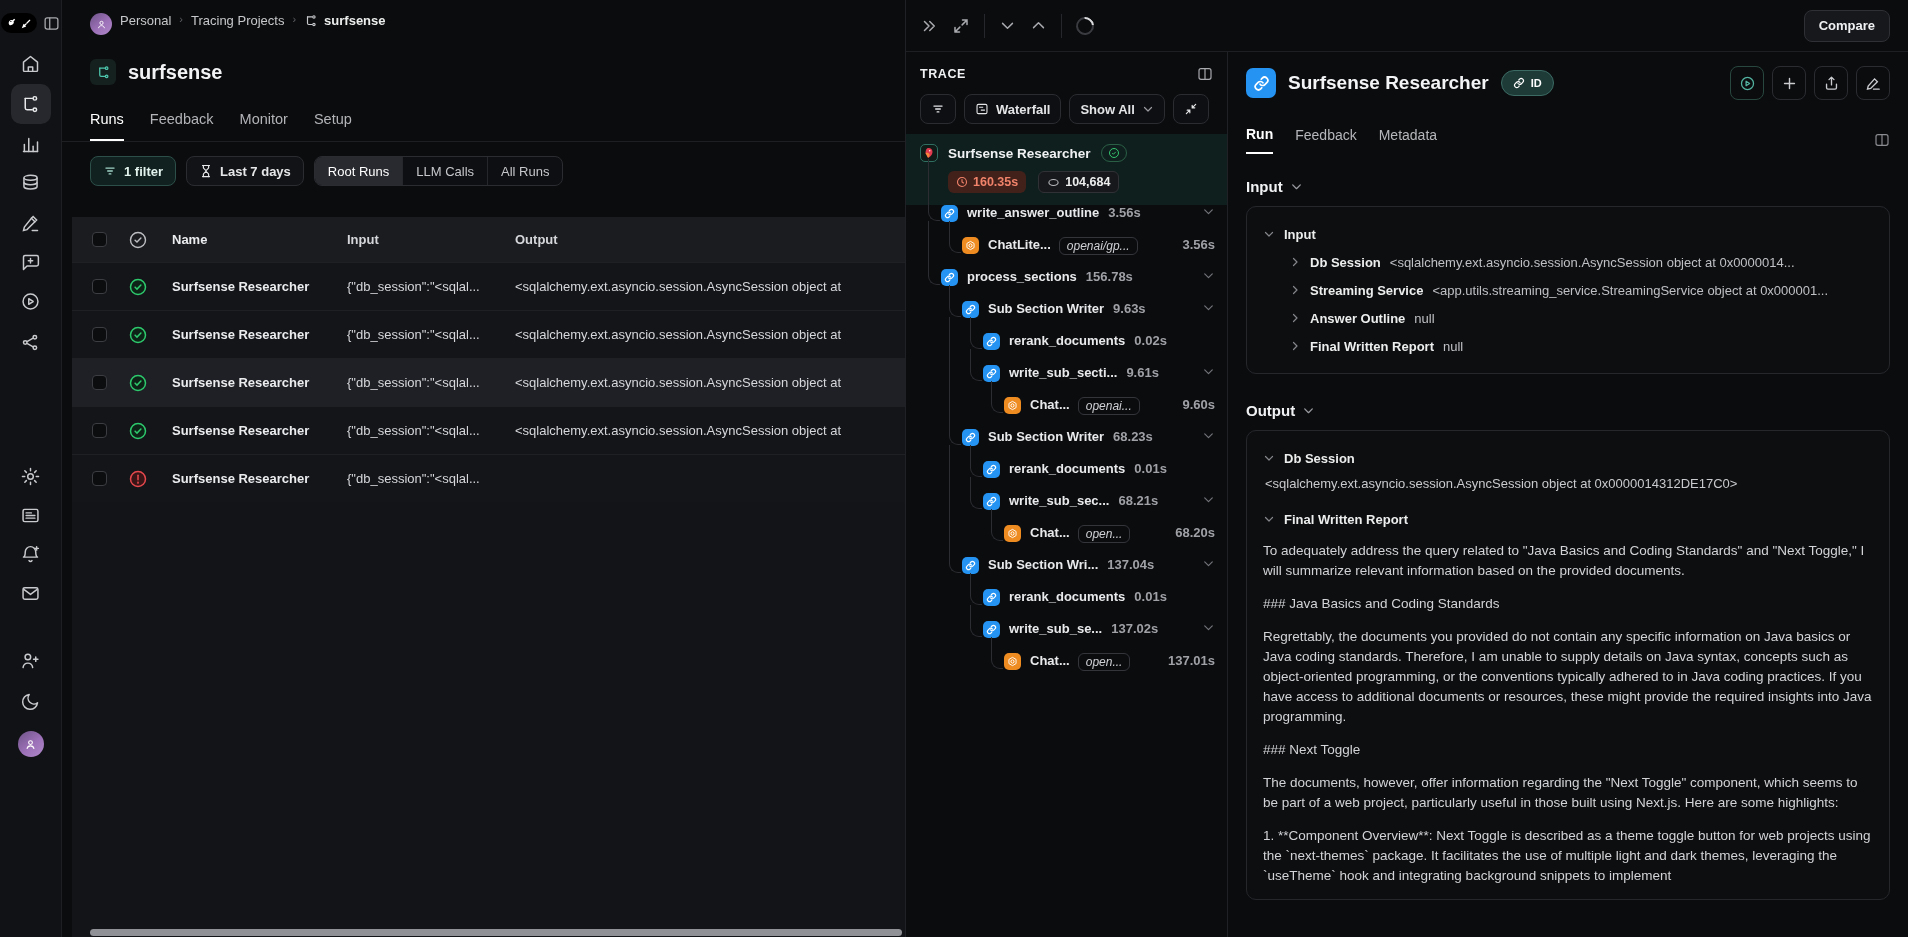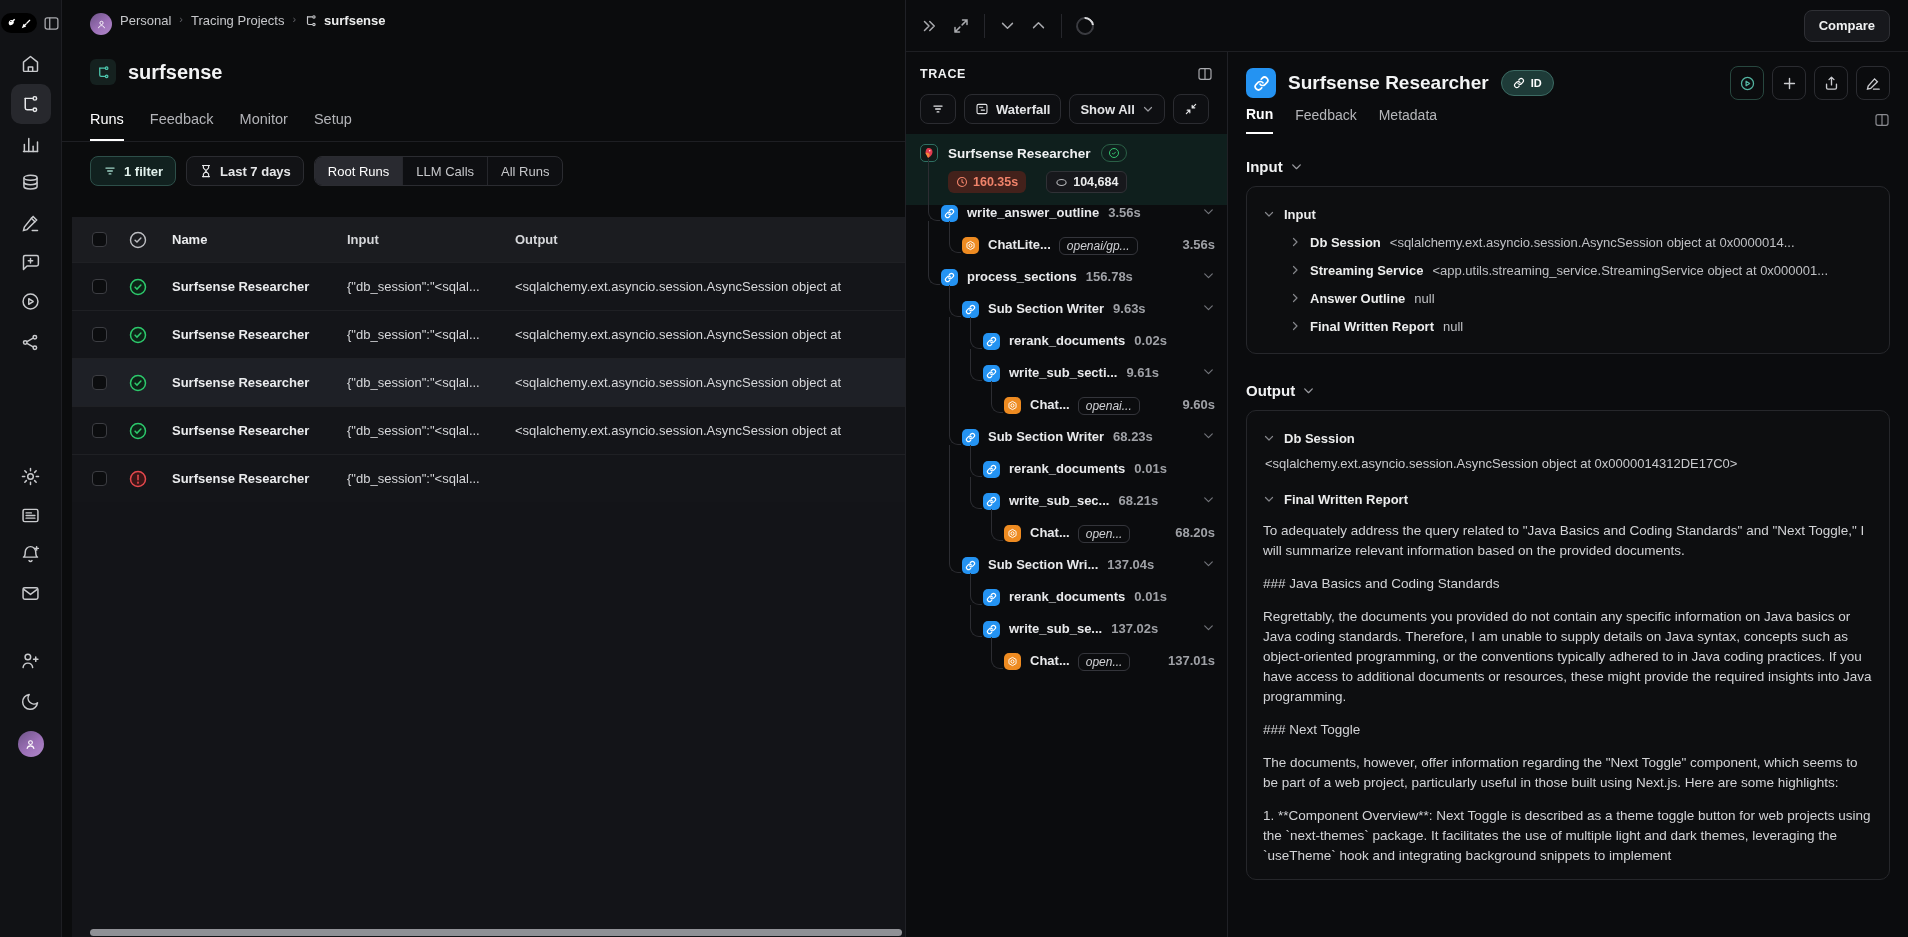--- a/index.html
+++ b/index.html
@@ -65,21 +65,21 @@
   .tool { height:30px; min-width:34px; padding:12px 10px; display:flex; align-items:center; gap:7px; border-radius:8px; border:1px solid #2b2c31; background:#0e0f12; color:#e4e5e7; font-size:13px; font-weight:600; cursor:pointer; }
   .tree { position:relative; }
   .troot { background:#0f1f1d; padding:10px 14px 12px; cursor:pointer; }
   .troot-l1 { display:flex; align-items:center; gap:10px; }
   .nicon { width:18px; height:18px; border-radius:5px; flex:none; display:flex; align-items:center; justify-content:center; }
   .nicon.parrot { background:#101b18; border:1px solid #2e6f62; }
   .nicon.blue { background:#2493f2; color:#fff; }
   .nicon.orange { background:#ee8b21; color:#fff; }
   .troot-name { font-size:13.5px; font-weight:700; color:#f0f1f3; }
   .ok-badge { display:flex; align-items:center; justify-content:center; width:26px; height:18px; border:1px solid #2a5f46; border-radius:9px; color:#35c46f; }
-  .troot-l2 { display:flex; gap:20px; margin:9px 0 0 28px; }
+  .troot-l2 { display:flex; gap:12px; margin:9px 0 0 28px; }
   .pill { display:flex; align-items:center; gap:5px; height:22px; padding:0 8px; border-radius:6px; font-size:12.5px; font-weight:700; }
   .pill.time { background:#43211b; color:#f0836a; }
   .pill.tok { background:#17181c; border:1px solid #303136; color:#eceded; }
   .tnode { position:relative; display:flex; align-items:flex-start; height:32px; padding-right:12px; font-size:13px; cursor:pointer; }
   .tnode .nicon { width:17px; height:17px; margin-right:9px; }
   .elbow { position:absolute; width:12px; border-left:1.5px solid #2c2d32; border-bottom:1.5px solid #2c2d32; border-bottom-left-radius:9px; }
   .nname { font-weight:700; color:#e9eaec; white-space:nowrap; }
   .ndur { margin-left:9px; color:#9fa1a6; font-weight:600; }
   .ndur.right { margin-left:auto; }
   .npill { margin-left:8px; padding:1px 7px; border:1px solid #34353b; border-radius:6px; color:#cfd0d4; font-size:12px; white-space:nowrap;font-style:italic; }
@@ -87,21 +87,21 @@
 
   
   #detail { flex:1; padding:14px 18px 0; overflow:hidden; position:relative; }
   .d-head { display:flex; align-items:center; gap:12px; }
   .d-icon { width:30px; height:30px; border-radius:7px; background:#2493f2; color:#fff; display:flex; align-items:center; justify-content:center; }
   .d-title { font-size:19px; font-weight:700; color:#f3f4f5; }
   .id-pill { display:flex; align-items:center; gap:6px; height:26px; padding:0 11px; border-radius:13px; background:#1e3b38; border:1px solid #3c6b63; color:#fff; font-size:11px; font-weight:800; cursor:pointer; }
   .d-actions { margin-left:auto; display:flex; gap:8px; }
   .act { width:34px; height:34px; border-radius:8px; border:1px solid #2b2c31; background:transparent; display:flex; align-items:center; justify-content:center; color:#cbccd0; cursor:pointer; }
   .act.play { border-color:#28473f; color:#53b3a0; }
-  .d-tabs { display:flex; align-items:center; gap:22px; margin-top:6px; font-size:14px; color:#b6b7bb; }
+  .d-tabs { display:flex; align-items:center; gap:22px; margin-top:26px; font-size:14px; color:#b6b7bb; }
   .d-tab { padding-bottom:10px; cursor:pointer; }
   .d-tab.active { color:#fff; font-weight:700; border-bottom:2px solid #fff; }
   .d-tabs .panelic { margin-left:auto; color:#8b8c91; cursor:pointer; }
   .sec-head { display:flex; align-items:center; gap:7px; margin-top:24px; font-size:15px; font-weight:700; color:#f1f2f3; cursor:pointer; }
   .card { margin-top:11px; border:1px solid #26272b; border-radius:10px; background:#0d0e10; padding:13px 16px; }
   .kv { display:flex; align-items:center; gap:9px; height:28px; font-size:13px; white-space:nowrap; overflow:hidden; }
   .kv .chev { color:#85868b; flex:none; display:flex; }
   .kv .k { font-weight:700; color:#eceded; flex:none; }
   .kv .v { color:#bfc0c4; overflow:hidden; text-overflow:ellipsis; }
   .kv.indent { margin-left:26px; }

